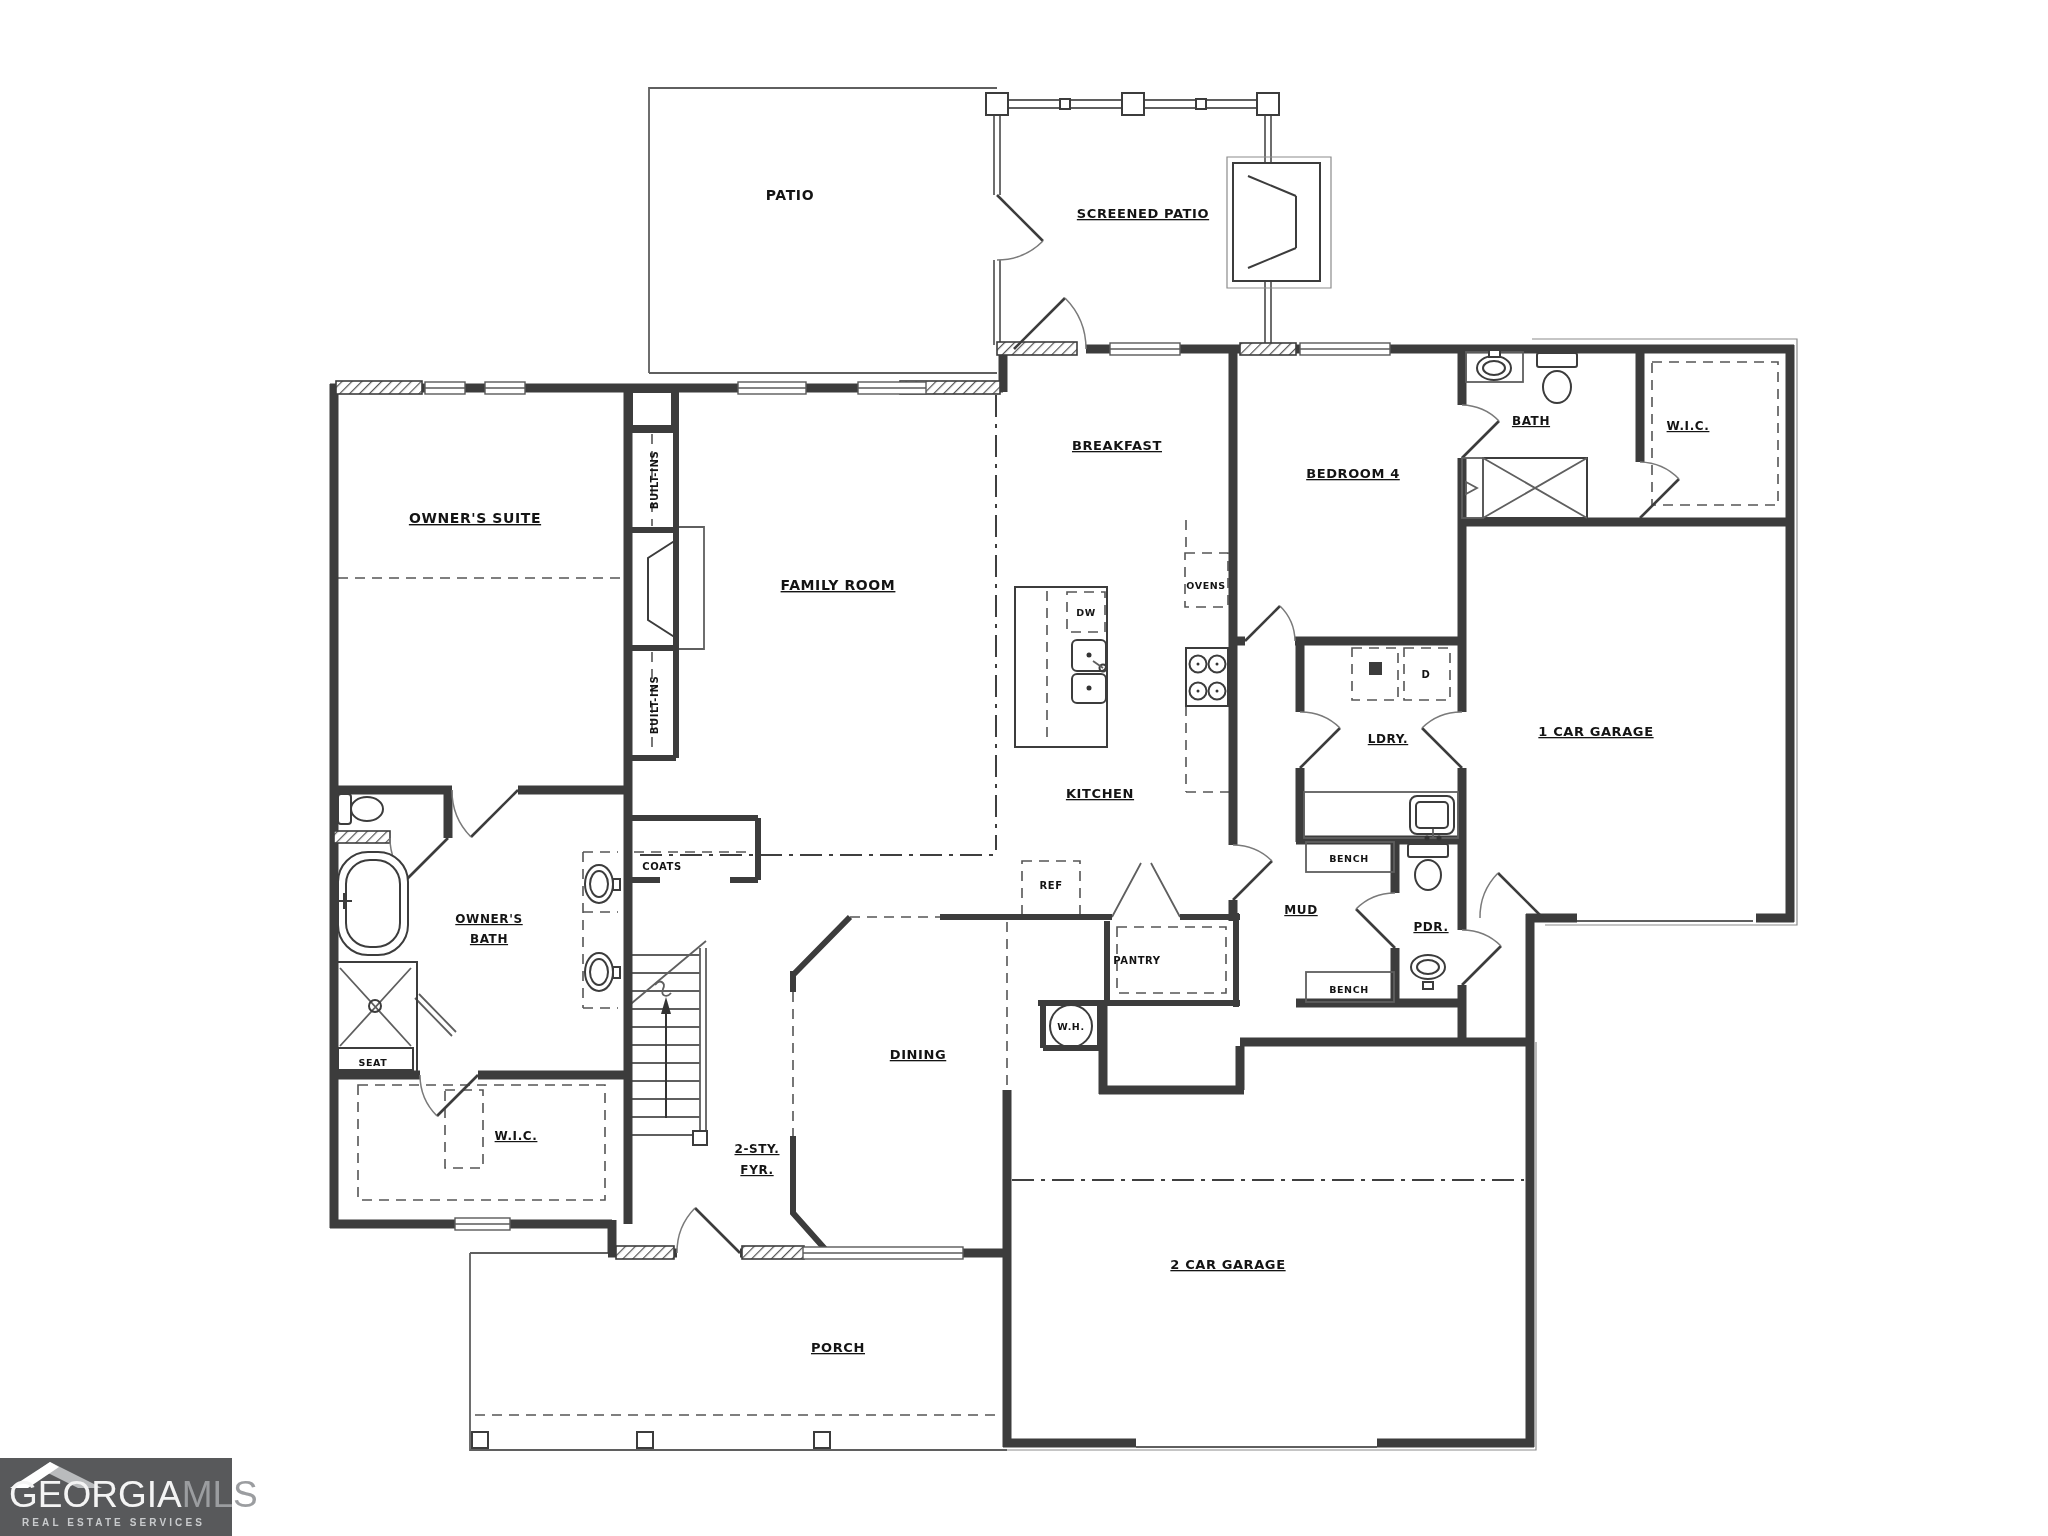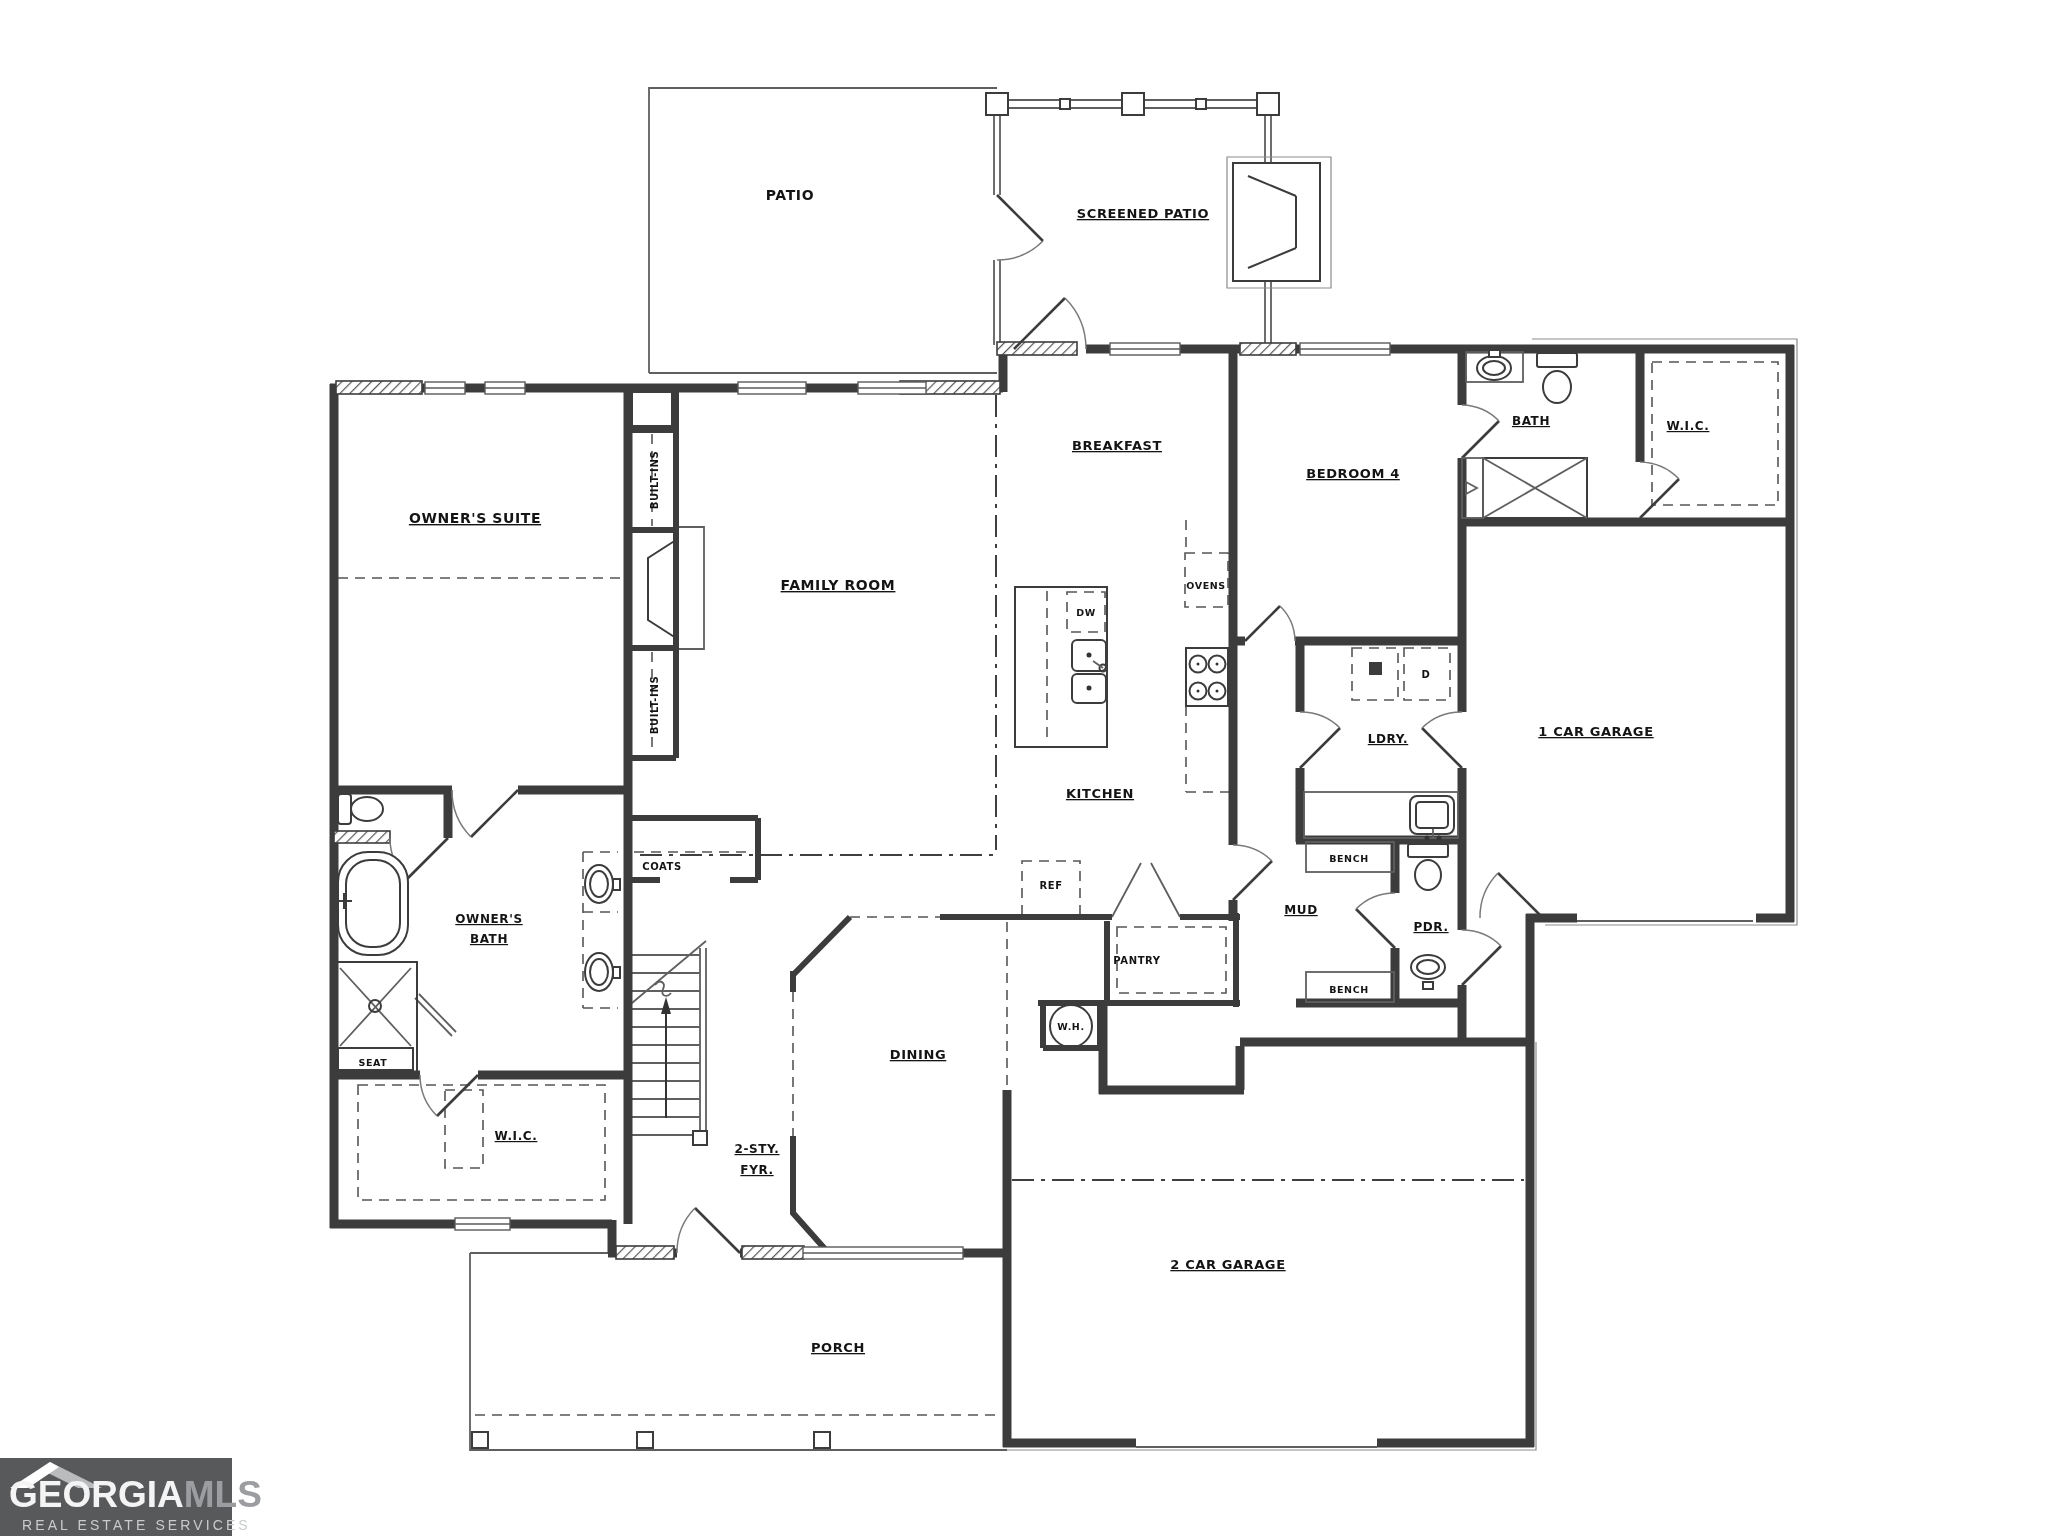--- a/index.html
+++ b/index.html
@@ -20,25 +20,25 @@
   .winr{fill:#fff;stroke:#5a5a5a;stroke-width:1.4}
   .winl{stroke:#5a5a5a;stroke-width:1.4}
   .hat{fill:url(#hpat);stroke:#3c3c3c;stroke-width:1.6}
   .lbl{font-family:"DejaVu Sans",sans-serif;font-weight:bold;fill:#141414;
        text-anchor:middle;letter-spacing:0.6px}
   .u{text-decoration:underline}
   .f14{font-size:14px}.f13{font-size:13px}.f12{font-size:12px}.f10{font-size:10px}.f9{font-size:9.5px}
   
   .logo{position:absolute;left:0px;top:1458px;width:232px;height:78px;background:#58595b;}
   .logo-row{position:absolute;left:9px;top:18px;white-space:nowrap;
-            font-family:"Liberation Sans",sans-serif;font-weight:bold;font-size:37px;line-height:37px;}
+            font-family:"Liberation Sans",sans-serif;font-weight:normal;font-size:37px;line-height:37px;}
   .logo-georgia{color:#f4f4f4;letter-spacing:0px;}
   .logo-mls{color:#9b9da0;}
   .logo-tag{position:absolute;left:22px;top:59px;font-family:"Liberation Sans",sans-serif;
-            font-size:14px;font-weight:normal;letter-spacing:3.1px;color:#c9cbcd;white-space:nowrap;}
+            font-size:10px;font-weight:bold;letter-spacing:3.1px;color:#c9cbcd;white-space:nowrap;}
   .logo-roof{position:absolute;right:12px;top:3px;}
 </style>
 </head>
 <body>
 
 <svg width="2048" height="1536" viewBox="0 0 2048 1536">
   <defs>
     <pattern id="hpat" width="7" height="7" patternTransform="rotate(45)" patternUnits="userSpaceOnUse">
       <rect width="7" height="7" fill="#ffffff"></rect>
       <line x1="0" y1="0" x2="0" y2="7" stroke="#555" stroke-width="2.4"></line>

